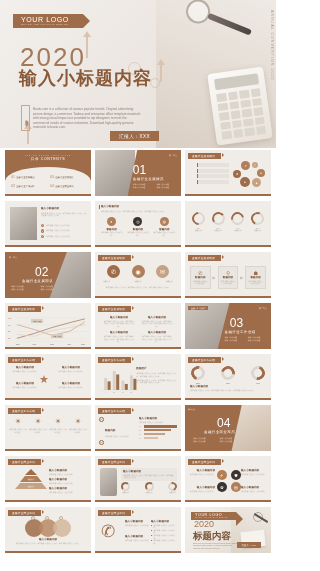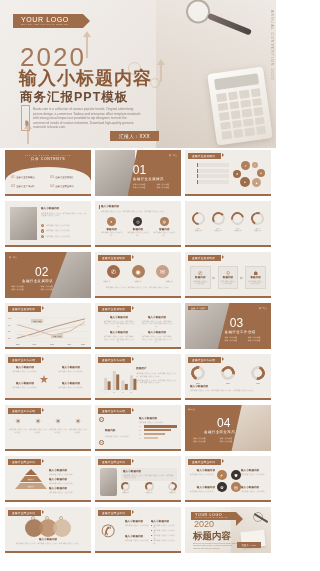--- a/index.html
+++ b/index.html
@@ -126,21 +126,20 @@
 
   <div class="tab">ANNUAL CONVENTION 2020</div>
 
   <div class="logo">
     <div class="l1">YOUR LOGO</div>
     <div class="l2">BRAND AND GRAPHIC DESIGN</div>
   </div>
 
   <div class="year">2020</div>
   <div class="h1">输入小标题内容</div>
-  <div class="h2">商务汇报PPT模板</div>
   <div class="vlabel">数据分析</div>
   <div class="desc">Baotu.com is a collection of various popular trends. Original advertising picture design, e-commerce Taobao and enterprise office template materials with strong visual impact are provided to top designers to meet the commercial needs of various industries. Download high-quality genuine materials to baotu.com.</div>
   <div class="reporter">汇报人：XXX</div>
 </div>
 
 <div class="grid">
 
   <div class="s" style="background:#9e6c49;">
     <div style="position:absolute;left:0;right:0;top:17px;bottom:0;background:#f0ede9;border-radius:50% 50% 0 0 / 14px 14px 0 0;"></div>
     <div style="position:absolute;left:0;right:0;top:4px;text-align:center;font-size:1.7px;color:#e2c9b3;letter-spacing:1px;">PLEASE ENTER YOUR TITLE</div>

